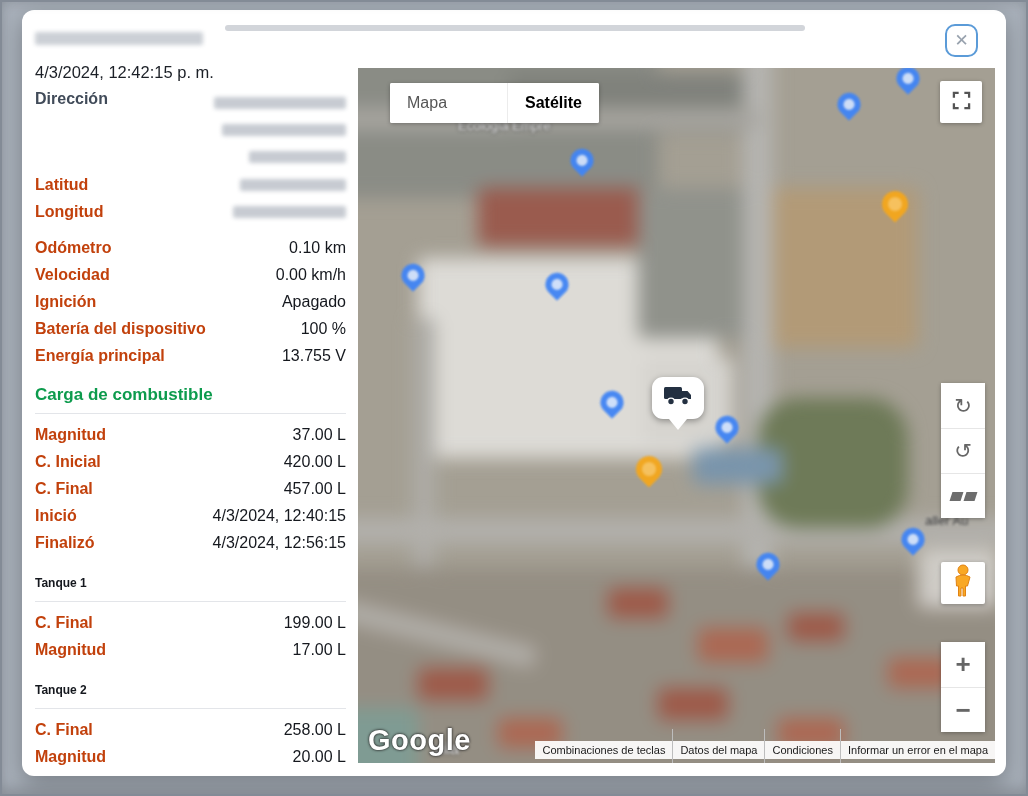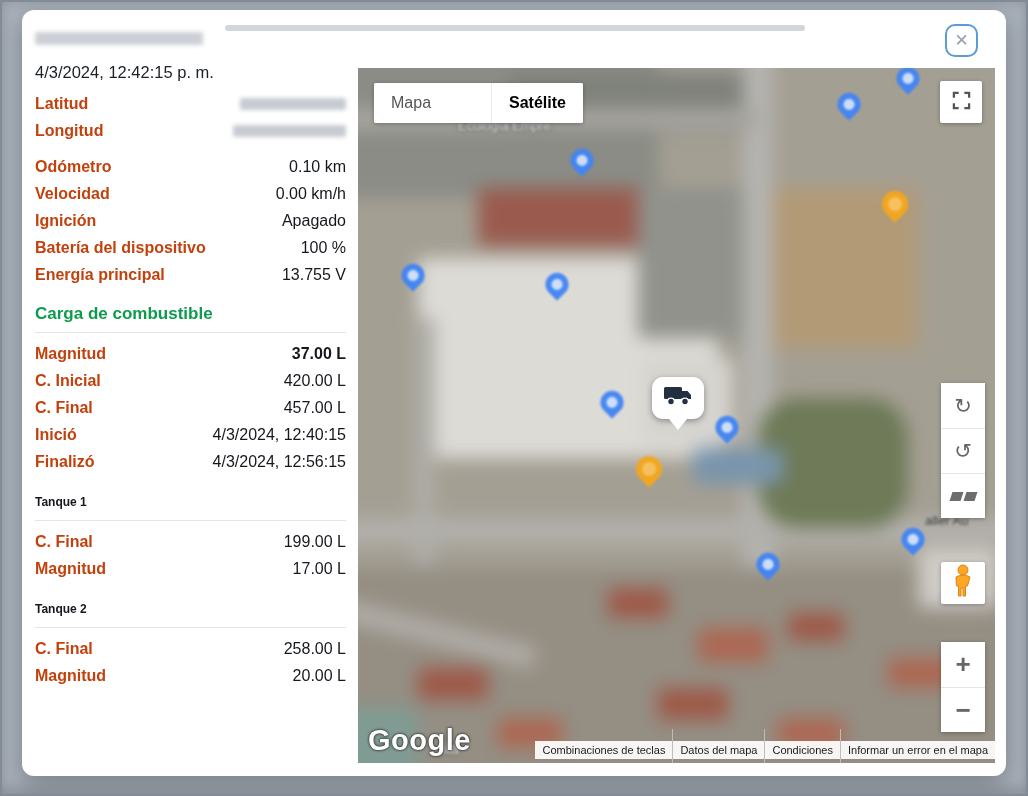--- a/index.html
+++ b/index.html
@@ -29,21 +29,21 @@
   .row{display:flex;justify-content:space-between;align-items:center;line-height:27px;min-height:27px;}
   .row .lbl{font-weight:bold;color:#c2410c;}
   .row .val{text-align:right;color:#15181e;}
   .addr-row{display:flex;justify-content:space-between;align-items:flex-start;margin-bottom:8px;}
   .addr-bars{display:flex;flex-direction:column;align-items:flex-end;padding-top:7px;}
   .addr-bars .blur-bar{height:12px;margin-bottom:15px;}
   .sect-gap{height:9px;}
   .heading-green{color:#0d9b4d;font-weight:bold;font-size:17px;margin-top:13px;line-height:26px;}
   .heading-dark{color:#15181e;font-weight:bold;font-size:12px;margin-top:14px;line-height:26px;}
   .divider{border:none;border-top:1px solid #e3e5e9;margin:5px 0 7px 0;}
-  .val-green{color:#0d9b4d;font-weight:bold;}
+  .val-green{color:#0d9b4d;font-weight:normal;}
   
   .map{
     position:absolute;left:336px;top:58px;width:637px;height:695px;overflow:hidden;background:#a49f93;cursor:default;
   }
   .map-bg{position:absolute;left:-20px;top:-20px;width:677px;height:735px;filter:blur(9px) saturate(.92);}
   .map-bg .b{position:absolute;border-radius:6px;}
   .street-label{position:absolute;font-size:13px;filter:blur(1.6px);white-space:nowrap;}
   .street-label.light{color:#fff;text-shadow:0 0 3px #333,0 0 2px #333;}
   .street-label.dark{color:#1c1c1c;text-shadow:0 0 2px #eee;}
   
@@ -54,21 +54,21 @@
   .pin.blue::after{background:#cfe0fb;}
   .pin.orange{background:#f4a71d;width:26px;height:26px;}
   .pin.orange::after{background:#f9c35d;}
   
   .truck-marker{position:absolute;transform:translate(-50%,-100%);z-index:5;}
   .truck-bubble{width:52px;height:42px;background:#fff;border-radius:11px;display:flex;align-items:center;justify-content:center;
     box-shadow:0 2px 6px rgba(0,0,0,.35);}
   .truck-tail{width:0;height:0;margin:0 auto;border-left:9px solid transparent;border-right:9px solid transparent;border-top:11px solid #fff;}
   
   .gm-ctl{position:absolute;background:#fff;box-shadow:0 1px 4px rgba(0,0,0,.3);border-radius:2px;}
-  .maptype{left:16px;top:15px;height:40px;display:flex;align-items:stretch;border-radius:2px;overflow:hidden;}
+  .maptype{left:32px;top:15px;height:40px;display:flex;align-items:stretch;border-radius:2px;overflow:hidden;}
   .maptype .mt-btn{padding:0 17px;display:flex;align-items:center;font-size:16px;color:#565656;cursor:pointer;background:#fff;border:none;font-family:inherit;}
   .maptype .mt-btn.sel{font-weight:bold;color:#000;}
   .maptype .mt-btn + .mt-btn{border-left:1px solid #ececec;margin-left:43px;}
   .fullscreen-btn{right:13px;top:13px;width:42px;height:42px;display:flex;align-items:center;justify-content:center;cursor:pointer;}
   .ctl-stack{width:44px;display:flex;flex-direction:column;align-items:stretch;}
   .ctl-cell{height:45px;display:flex;align-items:center;justify-content:center;color:#666;font-size:21px;cursor:pointer;background:#fff;border:none;font-family:inherit;}
   .ctl-cell + .ctl-cell{border-top:1px solid #e6e6e6;}
   .rotate-stack{right:10px;top:315px;}
   .pegman-btn{right:10px;top:494px;width:44px;height:42px;display:flex;align-items:center;justify-content:center;cursor:pointer;}
   .zoom-stack{right:10px;top:574px;}
@@ -93,20 +93,28 @@
   <div class="close-btn">
     <span>✕</span>
   </div>
 
   <div class="panel">
 
     <div class="blur-bar title-bar"></div>
 
     <div class="date-line">4/3/2024, 12:42:15 p. m.</div>
 
+    <div class="addr-row">
+      <span class="lbl" style="font-weight:bold;color:#414b59;">Dirección</span>
+      <span class="addr-bars">
+        <span class="blur-bar" style="width:132px;"></span>
+        <span class="blur-bar" style="width:124px;"></span>
+        <span class="blur-bar" style="width:97px;margin-bottom:0;"></span>
+      </span>
+    </div>
 
     <div class="row">
       <span class="lbl">Latitud</span>
       <span class="blur-bar" style="width:106px;height:12px;"></span>
     </div>
     <div class="row">
       <span class="lbl">Longitud</span>
       <span class="blur-bar" style="width:113px;height:12px;"></span>
     </div>
 

